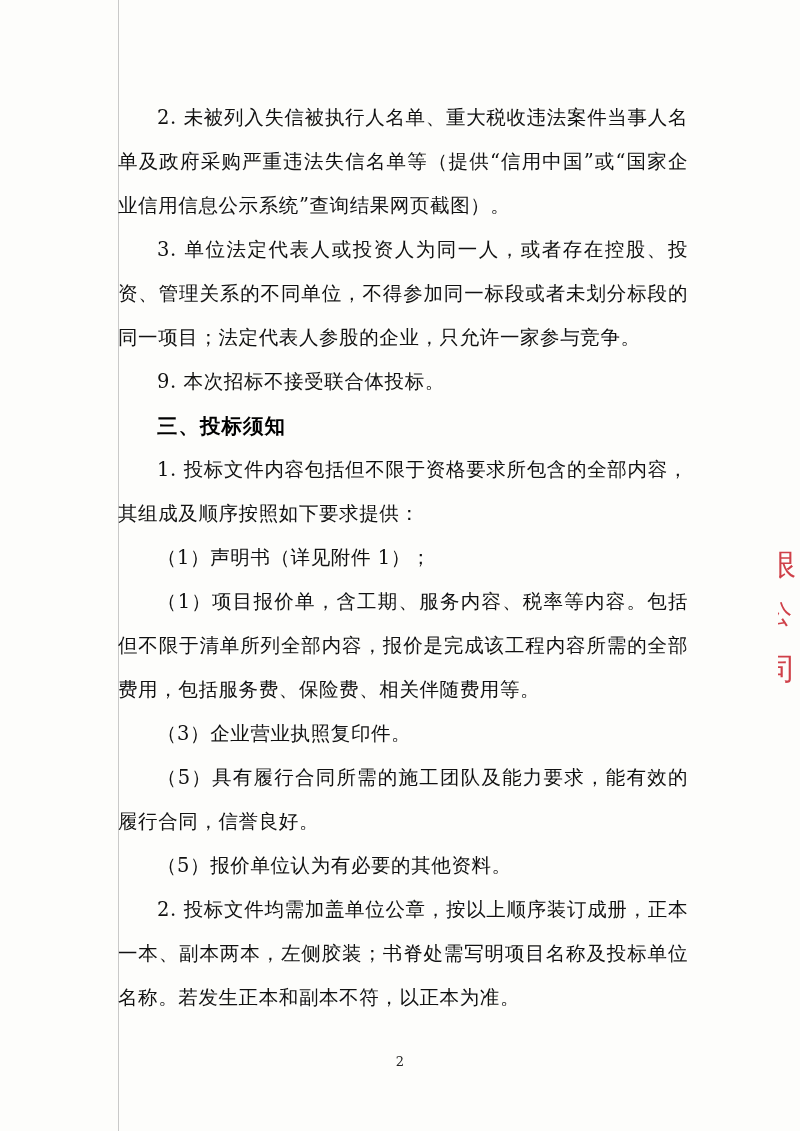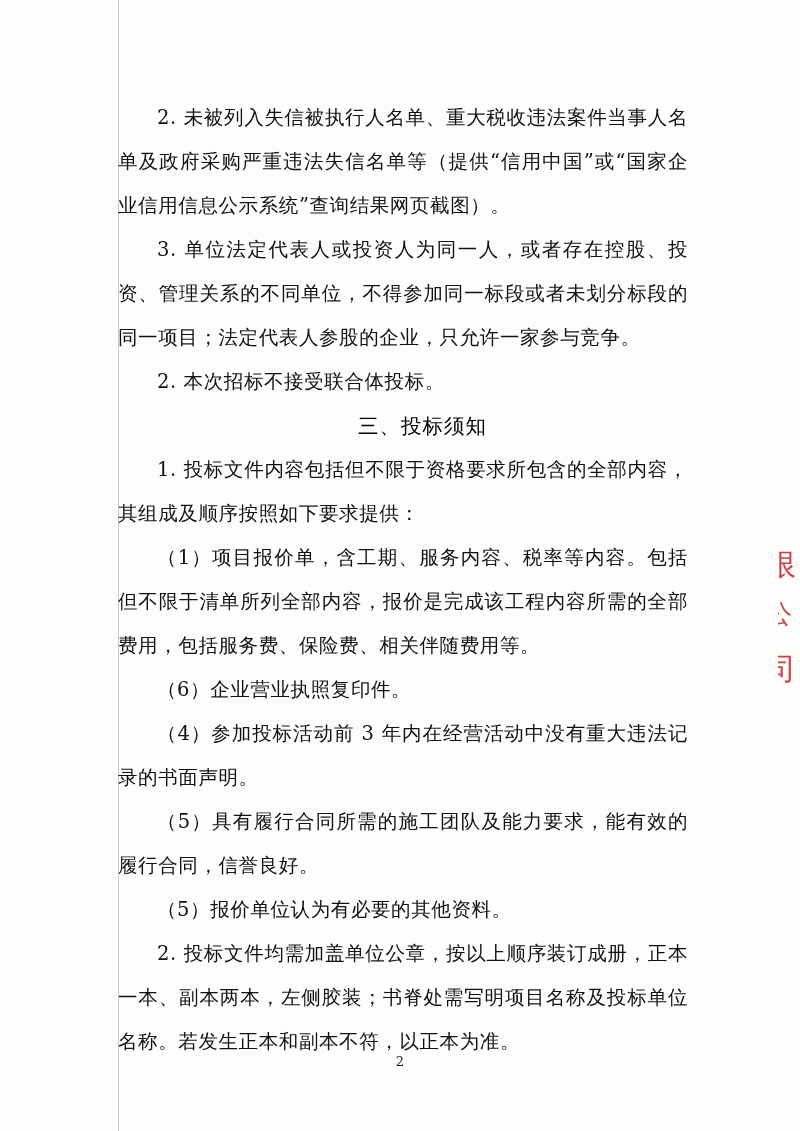--- a/index.html
+++ b/index.html
@@ -42,26 +42,25 @@
     text-align: justify;
     text-justify: inter-ideograph;
     margin: 0;
   }
   .indent {
     text-indent: 39px;
   }
   .heading {
     font-size: 20.5px;
     line-height: 44px;
-    font-weight: normal;
+    font-weight: bold;
     text-indent: 39px;
     margin: 0;
     color: #000000;
     letter-spacing: 1px;
-    text-align: center;
   }
   .page-number {
     position: absolute;
     left: 0;
     right: 0;
     top: 1054px;
     text-align: center;
     font-size: 13px;
     color: #222222;
     font-family: "DejaVu Serif", "Liberation Serif", serif;
@@ -94,32 +93,32 @@
 <div class="page">
 
   <div class="margin-rule"></div>
 
   <div class="content">
 
     <p class="para indent">2. 未被列入失信被执行人名单、重大税收违法案件当事人名单及政府采购严重违法失信名单等（提供“信用中国”或“国家企业信用信息公示系统”查询结果网页截图）。</p>
 
     <p class="para indent">3. 单位法定代表人或投资人为同一人，或者存在控股、投资、管理关系的不同单位，不得参加同一标段或者未划分标段的同一项目；法定代表人参股的企业，只允许一家参与竞争。</p>
 
-    <p class="para indent">2. 本次招标不接受联合体投标。</p>
+    <p class="para indent">9. 本次招标不接受联合体投标。</p>
 
     <p class="heading">三、投标须知</p>
 
     <p class="para indent">1. 投标文件内容包括但不限于资格要求所包含的全部内容，其组成及顺序按照如下要求提供：</p>
 
+    <p class="para indent">（1）声明书（详见附件 1）；</p>
 
     <p class="para indent">（1）项目报价单，含工期、服务内容、税率等内容。包括但不限于清单所列全部内容，报价是完成该工程内容所需的全部费用，包括服务费、保险费、相关伴随费用等。</p>
 
-    <p class="para indent">（6）企业营业执照复印件。</p>
+    <p class="para indent">（3）企业营业执照复印件。</p>
 
-    <p class="para indent">（4）参加投标活动前 3 年内在经营活动中没有重大违法记录的书面声明。</p>
 
     <p class="para indent">（5）具有履行合同所需的施工团队及能力要求，能有效的履行合同，信誉良好。</p>
 
     <p class="para indent">（5）报价单位认为有必要的其他资料。</p>
 
     <p class="para indent">2. 投标文件均需加盖单位公章，按以上顺序装订成册，正本一本、副本两本，左侧胶装；书脊处需写明项目名称及投标单位名称。若发生正本和副本不符，以正本为准。</p>
 
   </div>
 
   <div class="seal">

